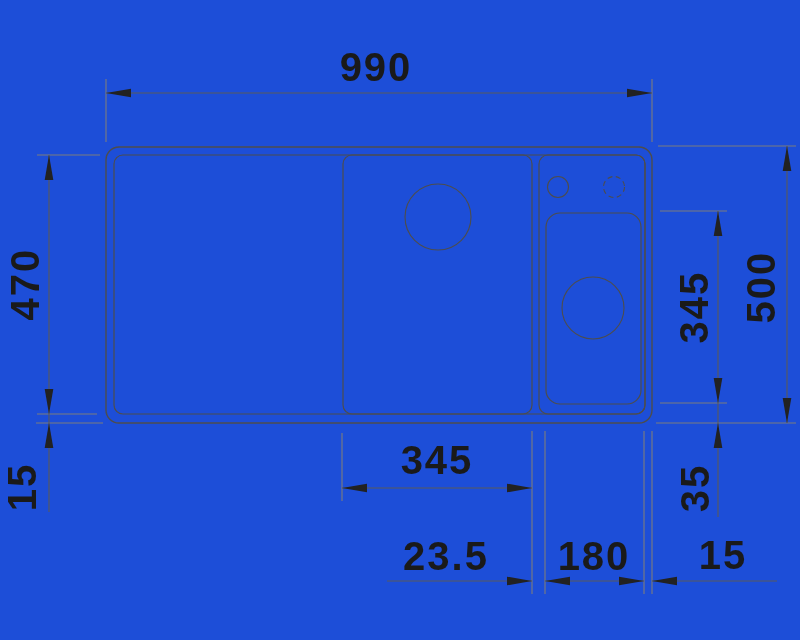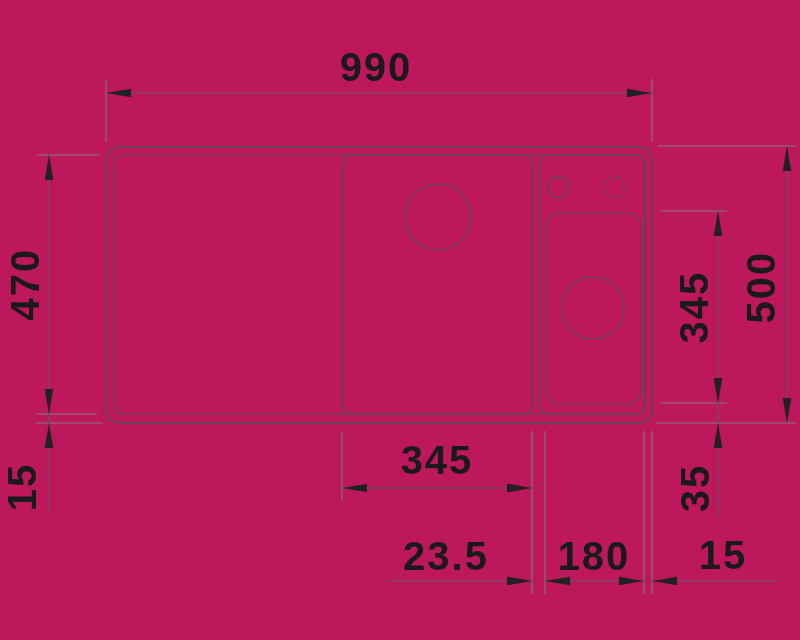--- a/index.html
+++ b/index.html
@@ -1,16 +1,16 @@
 <!DOCTYPE html>
 <html><head>
 <meta charset="utf-8">
 <style>
   html,body{margin:0;padding:0;background:#ffffff;}
-  .stage{position:relative;width:800px;height:640px;background:#be185d;overflow:hidden;
+  .stage{position:relative;width:800px;height:640px;background:#1d4ed8;overflow:hidden;
          font-family:"Liberation Sans",sans-serif;}
   svg{display:block;}
   .dim-label{font-family:"Liberation Sans","DejaVu Sans",sans-serif;
              font-weight:bold;font-size:40px;letter-spacing:2px;}
   g.strokes{fill:none;}
   g.arrows{stroke:none;}
 </style>
 </head>
 <body>
 

